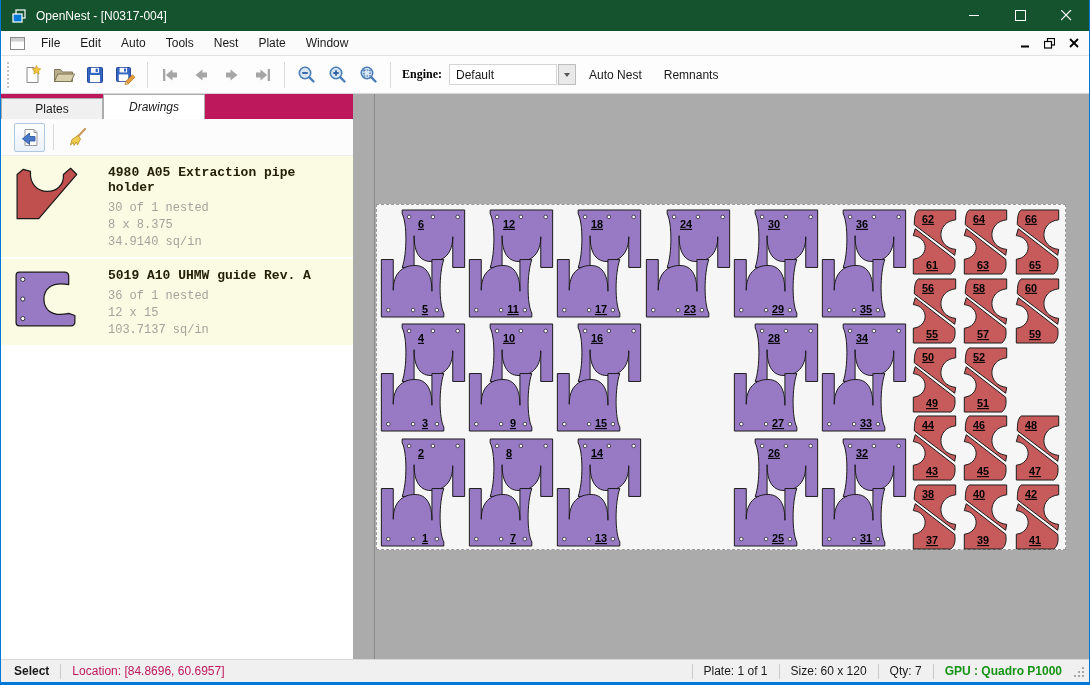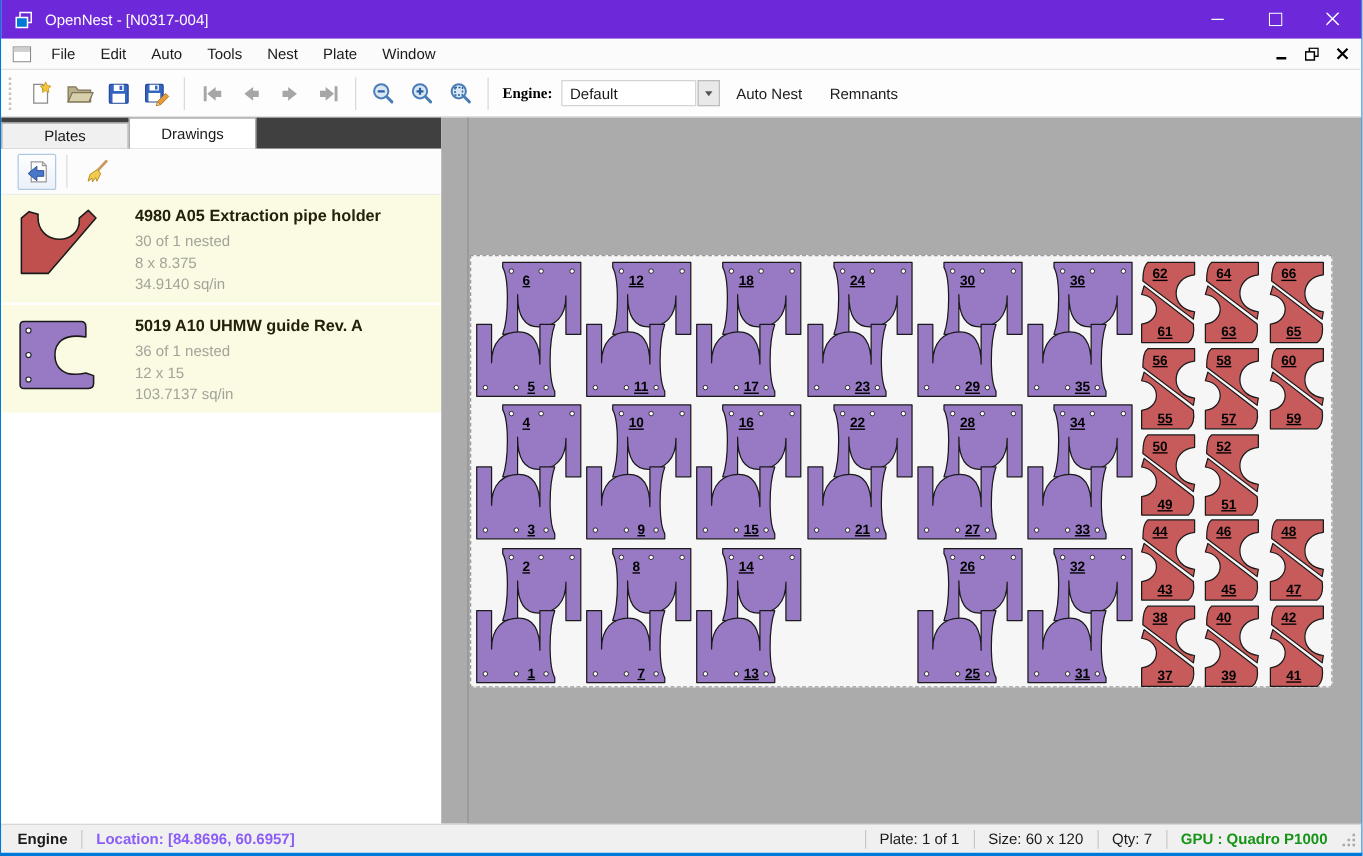--- a/index.html
+++ b/index.html
@@ -2,21 +2,21 @@
 <html><head>
 <meta charset="utf-8">
 <style>
   * { margin:0; padding:0; box-sizing:border-box; }
   html,body { width:1090px; height:685px; background:#fff; font-family:"Liberation Sans",sans-serif; }
 
   .window { width:1090px; height:685px; display:flex; flex-direction:column;
     border-left:1px solid #0078D7; border-right:1px solid #0078D7; border-bottom:3px solid #0078D7; background:#fff; }
 
   
-  .titlebar { flex:0 0 31px; background:#6d28d9; display:flex; align-items:center; color:#fff; }
+  .titlebar { flex:0 0 31px; background:#14532d; display:flex; align-items:center; color:#fff; }
   .app-icon { margin-left:10px; display:flex; }
   .title { font-size:12px; margin-left:9px; }
   .winbtns { margin-left:auto; display:flex; height:100%; }
   .wbtn { width:46px; display:flex; align-items:center; justify-content:center; }
 
   
   .menubar { flex:0 0 25px; background:#FBFBFB; border-bottom:1px solid #E2E2E2; display:flex; align-items:center; font-size:12px; color:#1a1a1a; }
   .mdi-icon { margin:0 6px 0 9px; display:flex; }
   .menu-item { padding:5px 10px; }
   .mdibtns { margin-left:auto; display:flex; align-items:center; gap:14px; padding-right:10px; }
@@ -30,46 +30,46 @@
   .engine { display:flex; align-items:center; margin-left:5px; }
   .engine b { margin-right:7px;font-family:Liberation Serif, serif; }
   .combo { width:108px; height:21px; background:#fff; border:1px solid #D4D4D4; font-size:12px; padding:3px 6px; color:#1a1a1a; }
   .combo-btn { width:18px; height:21px; margin-left:1px; background:#E9E9E9; border:1px solid #BDBDBD; display:flex; align-items:center; justify-content:center; }
   .caret { width:0; height:0; border-left:3.5px solid transparent; border-right:3.5px solid transparent; border-top:4px solid #555; }
   .tbtn { padding:5px 9px; margin-left:4px; color:#1a1a1a; }
 
   
   .content { flex:1; display:flex; min-height:0; }
   .sidebar { flex:0 0 352px; background:#fff; display:flex; flex-direction:column; }
-  .tabs { flex:0 0 25px; background:#404040; display:flex; align-items:flex-end; }
+  .tabs { flex:0 0 25px; background:#be185d; display:flex; align-items:flex-end; }
   .tab { width:102px; height:21px; background:#F0F0F0; border:1px solid #ACACAC; border-bottom:none; display:flex; align-items:center; justify-content:center; font-size:12px; color:#1a1a1a; margin-bottom:0; }
-  .tab.active { height:25px; background:#fff; position:relative; z-index:2; }
+  .tab.active { height:25px; background:#fff; position:relative; z-index:2;font-style:italic; }
   .tabfill { flex:1; height:1px; }
   .panel-toolbar { flex:0 0 37px; background:#FCFCFC; display:flex; align-items:center; padding-left:13px; border-bottom:1px solid #EDEDED; }
   .ptb { width:31px; height:29px; display:flex; align-items:center; justify-content:center; }
   .ptb.raised { border:1px solid #AFC8E1; background:linear-gradient(#FEFEFE,#EAF1F9); border-radius:2px; }
   .psep { width:1px; height:26px; background:#DADADA; margin:0 8px; }
-  .drawing-list { flex:1; background:#fff; overflow:hidden; }
+  .drawing-list { flex:1; background:#fff; overflow:hidden;font-family:Liberation Mono, monospace; }
   .ditem { background:#FBFBE3; display:flex; padding:7px 10px 6px 12px; min-height:82px; margin-bottom:2px; }
   .dthumb { flex:0 0 95px; padding-top:3px; }
   .dinfo { flex:1; }
   .dtitle { font-size:13px; font-weight:bold; color:#252008; margin:2px 0 5px; }
   .dline { font-size:12px; color:#A3A39B; line-height:17px; }
 
   .gutter { flex:0 0 22px; background:#ABABAB; border-right:1px solid #8A8A8A; }
   .canvas { flex:1; position:relative; background:#ABABAB; overflow:hidden; }
   .plate { position:absolute; left:1px; top:110px; width:690px; height:346px; background:#F6F6F6; border:1px dashed #9A9A9A; }
   .tile { position:absolute; }
   .pn { font:bold 11px "Liberation Sans",sans-serif; fill:#000; text-anchor:middle; text-decoration:underline; }
 
   
   .statusbar { flex:0 0 23px; background:#F0F0F0; border-top:1px solid #D7D7D7; display:flex; align-items:center; font-size:12px; color:#1a1a1a; }
   .seg { padding:0 11px; white-space:nowrap; }
   .mode { font-weight:bold; padding-left:13px; }
-  .loc { color:#8b5cf6;font-weight:bold; }
+  .loc { color:#be185d; }
   .ssep { width:1px; height:15px; background:#C9C9C9; }
   .spacer { flex:1; }
   .gpu { font-weight:bold; }
   .rgrip { width:14px; height:16px; margin-right:2px; align-self:flex-end; }
 </style>
 </head>
 <body>
 
 <div class="window">
 
@@ -458,40 +458,20 @@
                 <path d="M23,3 H86 V61 H74 V30 C74,47 65,55 52,55 C39,55 35,43 35,29 V61 H23 C28,47 28,16 23,7 Z" fill="#9879C4" stroke="#1a1a1a" stroke-width="1" stroke-linejoin="round"></path>
                 <g fill="#fff" stroke="#1a1a1a" stroke-width="0.7">
                   <circle cx="30" cy="10" r="1.8"></circle>
                   <circle cx="54" cy="10" r="1.8"></circle>
                   <circle cx="79" cy="10" r="1.8"></circle>
                 </g>
               </g>
               <text class="pn" x="42" y="21">16</text>
               <text class="pn" x="46" y="107">15</text>
             </svg></div>
-          <div class="tile" style="left: 266.6px; top: 116.3px;"><svg width="88" height="113" viewBox="0 0 88 114">
-              <g>
-                <path d="M23,3 H86 V61 H74 V30 C74,47 65,55 52,55 C39,55 35,43 35,29 V61 H23 C28,47 28,16 23,7 Z" fill="#9879C4" stroke="#1a1a1a" stroke-width="1" stroke-linejoin="round"></path>
-                <g fill="#fff" stroke="#1a1a1a" stroke-width="0.7">
-                  <circle cx="30" cy="10" r="1.8"></circle>
-                  <circle cx="54" cy="10" r="1.8"></circle>
-                  <circle cx="79" cy="10" r="1.8"></circle>
-                </g>
-              </g>
-              <g transform="rotate(180 44 57)">
-                <path d="M23,3 H86 V61 H74 V30 C74,47 65,55 52,55 C39,55 35,43 35,29 V61 H23 C28,47 28,16 23,7 Z" fill="#9879C4" stroke="#1a1a1a" stroke-width="1" stroke-linejoin="round"></path>
-                <g fill="#fff" stroke="#1a1a1a" stroke-width="0.7">
-                  <circle cx="30" cy="10" r="1.8"></circle>
-                  <circle cx="54" cy="10" r="1.8"></circle>
-                  <circle cx="79" cy="10" r="1.8"></circle>
-                </g>
-              </g>
-              <text class="pn" x="42" y="21">22</text>
-              <text class="pn" x="46" y="107">21</text>
-            </svg></div>
           <div class="tile" style="left: 354.8px; top: 116.3px;"><svg width="88" height="113" viewBox="0 0 88 114">
               <g>
                 <path d="M23,3 H86 V61 H74 V30 C74,47 65,55 52,55 C39,55 35,43 35,29 V61 H23 C28,47 28,16 23,7 Z" fill="#9879C4" stroke="#1a1a1a" stroke-width="1" stroke-linejoin="round"></path>
                 <g fill="#fff" stroke="#1a1a1a" stroke-width="0.7">
                   <circle cx="30" cy="10" r="1.8"></circle>
                   <circle cx="54" cy="10" r="1.8"></circle>
                   <circle cx="79" cy="10" r="1.8"></circle>
                 </g>
               </g>
               <g transform="rotate(180 44 57)">
@@ -735,21 +715,21 @@
                 <path d="M4,67 V52 C20,50 20,30 4,28 L6,21 L46,52 C47,59 46,64 42,67 Z"></path>
               </g>
               <text class="pn" x="19" y="15">42</text>
               <text class="pn" x="23" y="62">41</text>
             </svg></div>
         </div>
     </div>
   </div>
 
   <div class="statusbar">
-    <span class="seg mode">Engine</span>
+    <span class="seg mode">Select</span>
     <span class="ssep"></span>
     <span class="seg loc">Location: [84.8696, 60.6957]</span>
     <span class="spacer"></span>
     <span class="ssep"></span>
     <span class="seg">Plate: 1 of 1</span>
     <span class="ssep"></span>
     <span class="seg">Size: 60 x 120</span>
     <span class="ssep"></span>
     <span class="seg">Qty: 7</span>
     <span class="ssep"></span>

